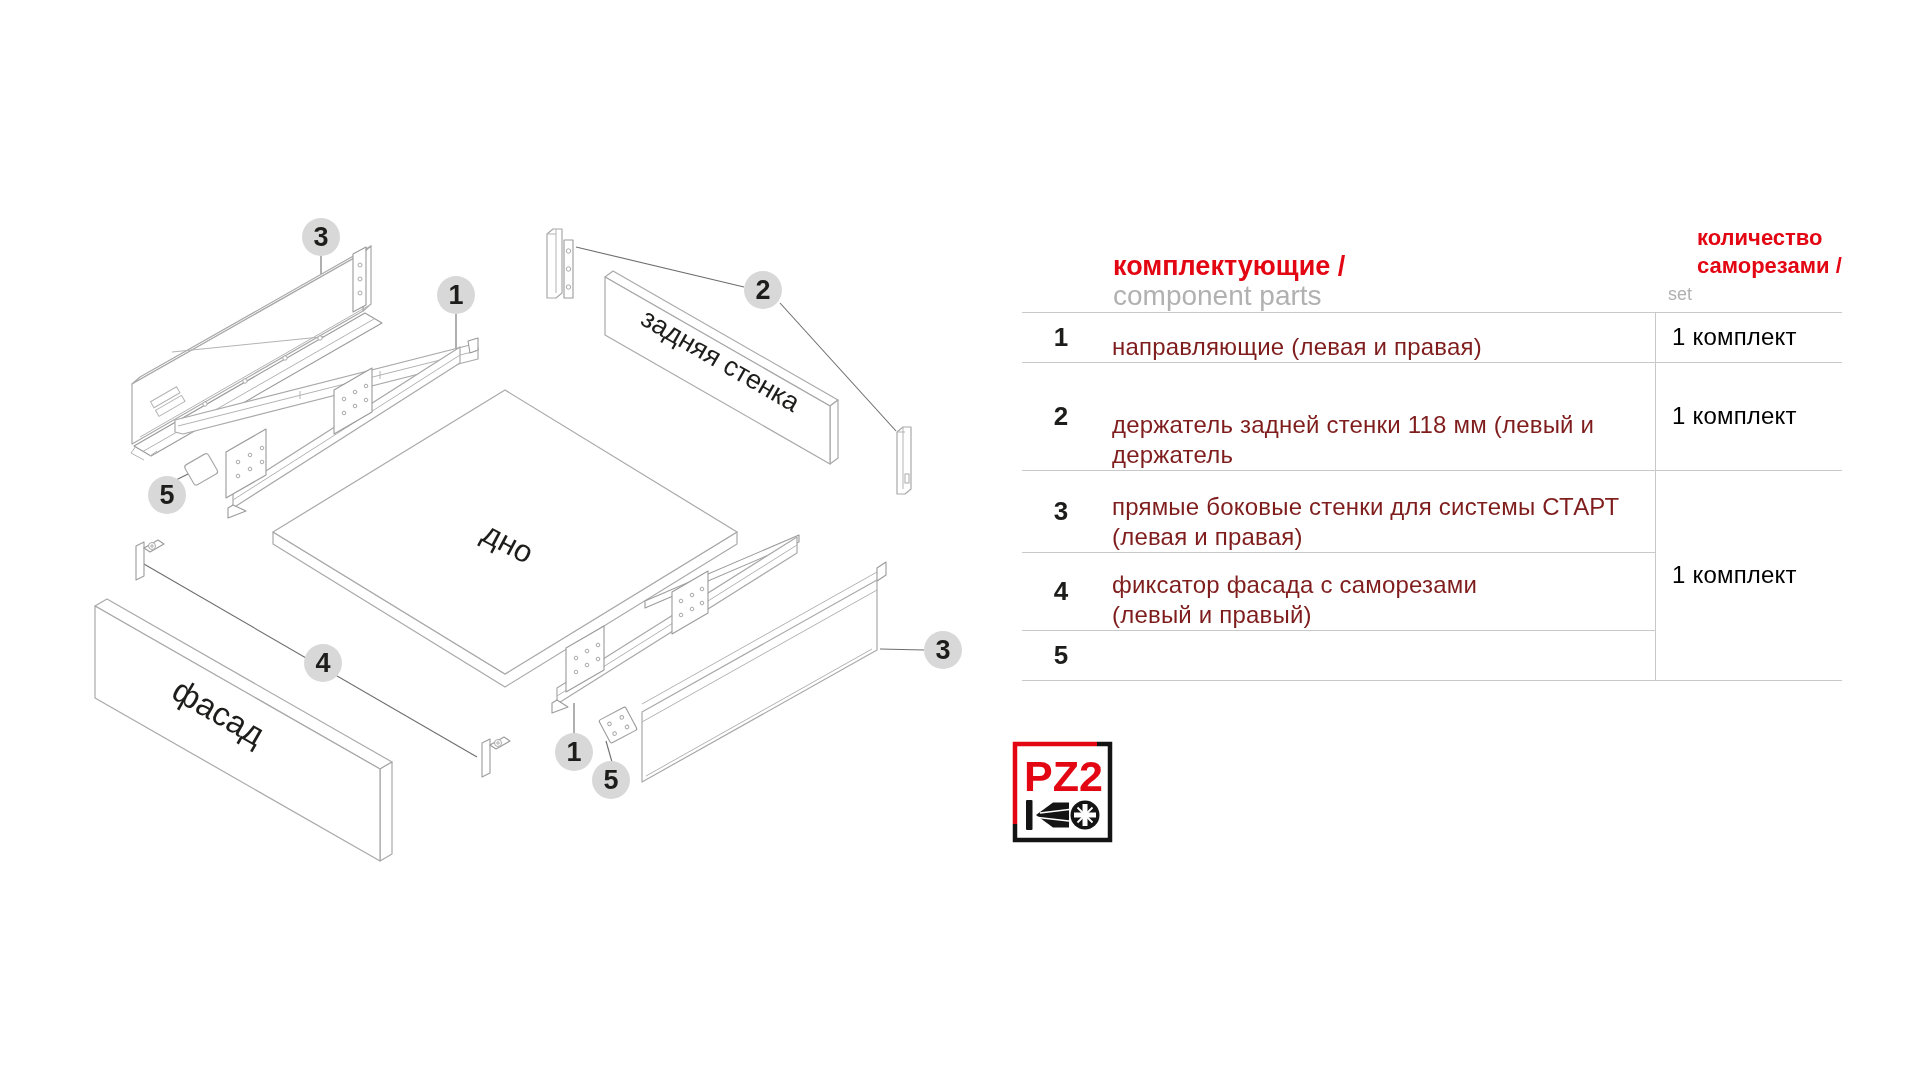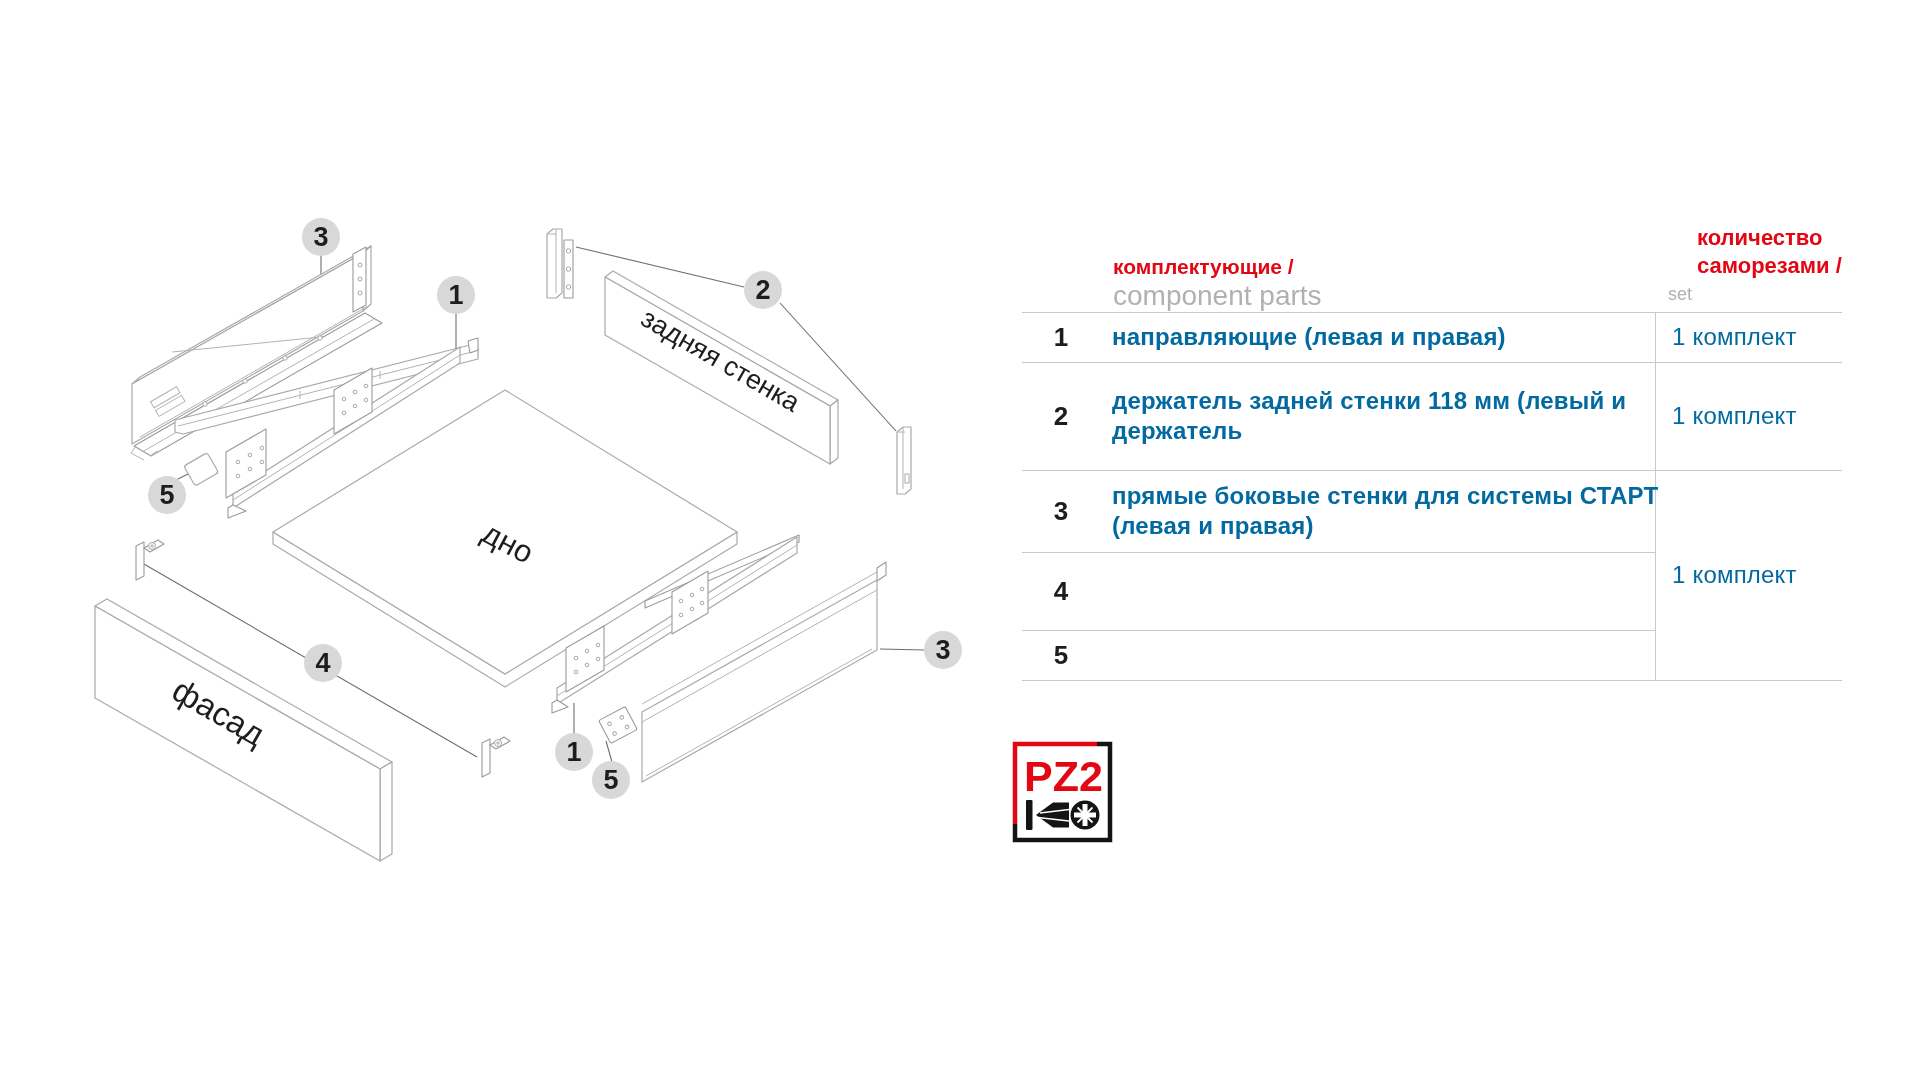--- a/index.html
+++ b/index.html
@@ -16,28 +16,28 @@
   .callout-bg{fill:#d8d8d8;}
   .callout-num{font:bold 27px "Liberation Sans",sans-serif;fill:#1d1d1b;text-anchor:middle;}
   .panel-label{font-family:"Liberation Sans",sans-serif;fill:#1d1d1b;text-anchor:middle;}
 
   
   .hline{position:absolute;height:1px;background:#c9c9c9;}
   .vline{position:absolute;width:1px;background:#c9c9c9;}
   .trow{position:absolute;left:1022px;width:633px;display:flex;}
   .tnum{width:78px;display:flex;align-items:center;justify-content:center;
         font-size:26px;font-weight:bold;color:#1d1d1b;}
-  .tdesc{margin-left:12px;width:530px;display:flex;flex-direction:column;justify-content:center;
-         font-size:24px;line-height:30px;color:#0369a1;letter-spacing:0.2px;font-weight:bold;}
+  .tdesc{margin-left:12px;width:530px;display:flex;flex-direction:column;justify-content:flex-end;
+         font-size:24px;line-height:30px;color:#7f1d1d;letter-spacing:0.2px;}
   .tdesc div{white-space:nowrap;}
   .tqty{position:absolute;left:1672px;width:170px;display:flex;align-items:center;
-        font-size:24px;color:#0369a1;letter-spacing:0.2px;}
+        font-size:24px;color:#000000;letter-spacing:0.2px;}
   .th-left{position:absolute;left:1113px;top:252px;}
   .th-right{position:absolute;left:1668px;top:224px;}
-  .th-red{color:#e30613;font-weight:bold;font-size:21px;line-height:29px;}
+  .th-red{color:#e30613;font-weight:bold;font-size:27px;line-height:29px;}
   .th-gray{color:#b1b1b1;font-size:28px;line-height:29px;}
   .th-right .th-red{font-size:22px;line-height:28px;margin-left:29px;}
   .th-right .th-gray{font-size:18px;line-height:28px;}
 </style>
 </head>
 <body>
 
 <div id="stage">
 
   <svg id="diagram-svg" width="1920" height="1080" viewBox="0 0 1920 1080">
@@ -288,20 +288,24 @@
     <div class="trow" style="top:470px;height:82px;">
       <div class="tnum">3</div>
       <div class="tdesc">
         <div>прямые боковые стенки для системы СТАРТ</div>
         <div>(левая и правая)</div>
       </div>
     </div>
 
     <div class="trow" style="top:552px;height:78px;">
       <div class="tnum">4</div>
+      <div class="tdesc">
+        <div>фиксатор фасада с саморезами</div>
+        <div>(левый и правый)</div>
+      </div>
     </div>
 
     <div class="trow" style="top:630px;height:50px;">
       <div class="tnum">5</div>
     </div>
 
     <div class="tqty" style="top:470px;height:210px;">1 комплект</div>
   </div>
 
 </div>

